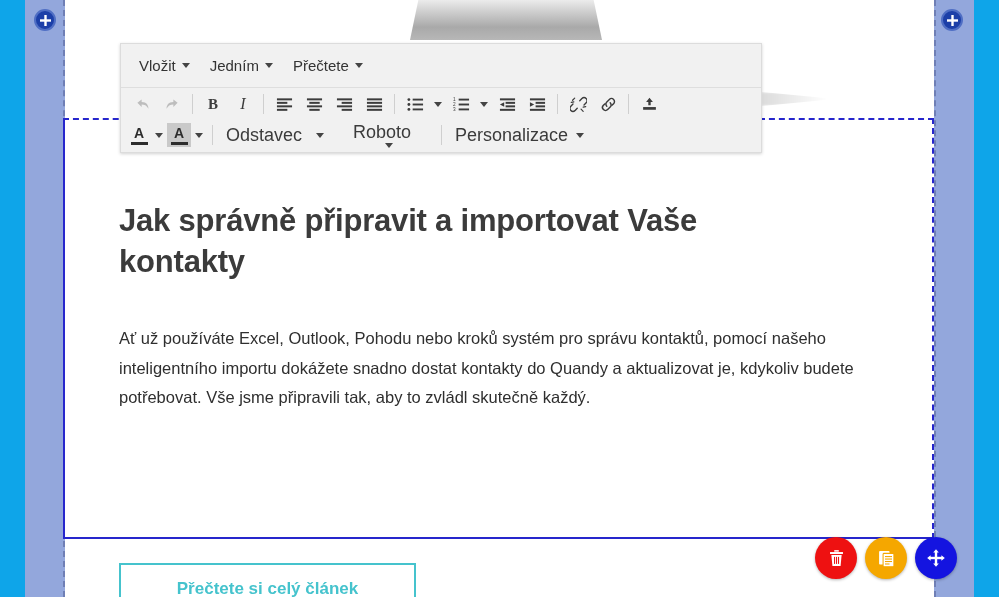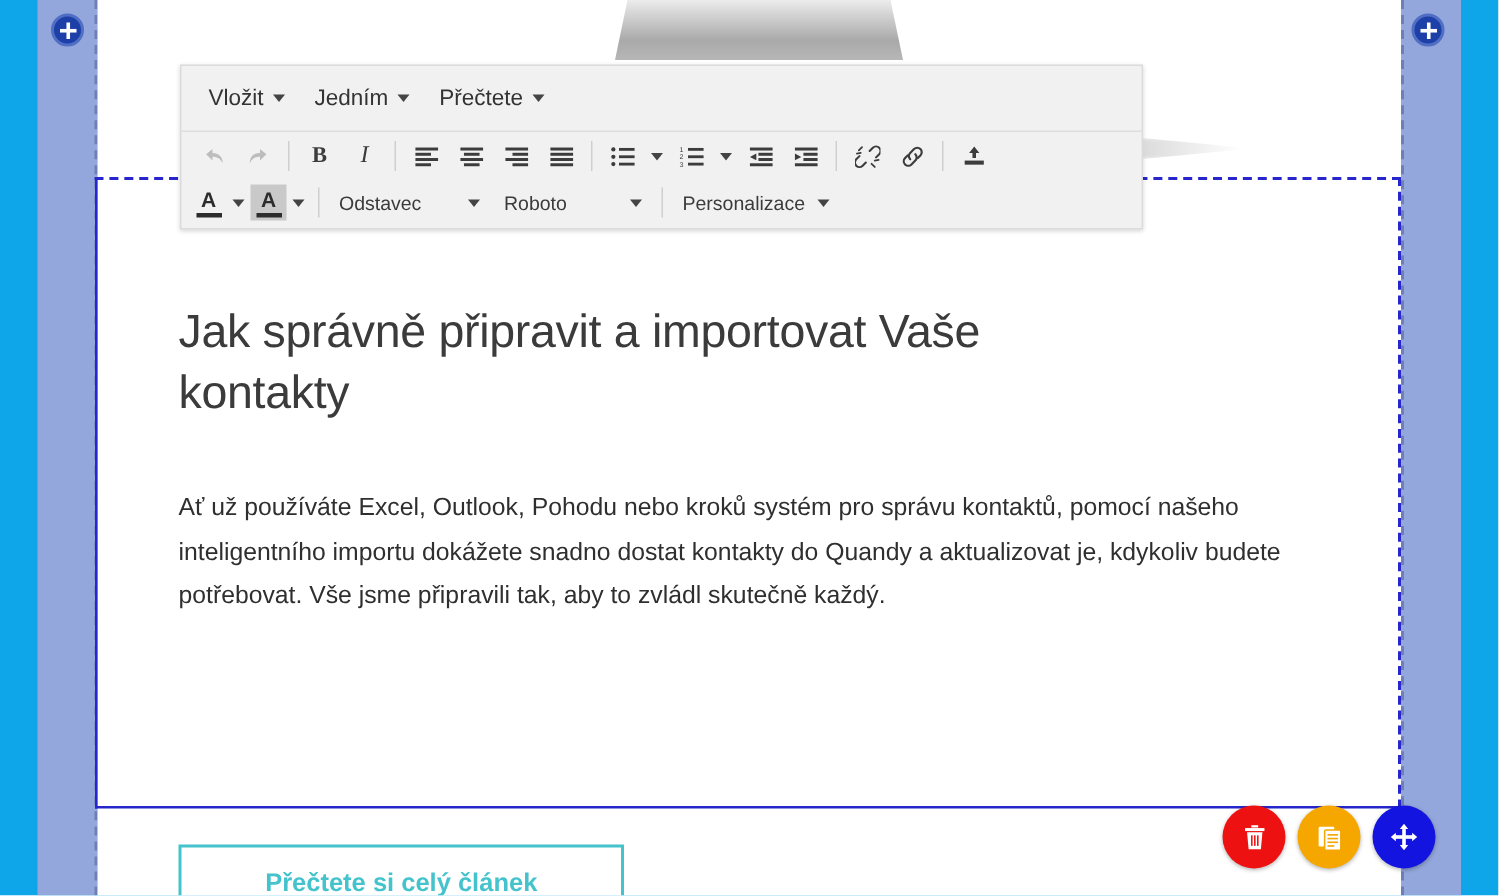--- a/index.html
+++ b/index.html
@@ -163,29 +163,29 @@
     background: #cfcfcf;
     margin: 0 5px;
   }
 
   .tb-select {
     display: flex;
     align-items: center;
     justify-content: space-between;
     height: 26px;
     padding: 0 8px;
-    font-size: 13px;
+    font-size: 18px;
     color: #3b3b3b;
     cursor: pointer;
     border-radius: 2px;
     white-space: nowrap;
   }
   .tb-select .caret { margin-left: 14px; }
   .w-paragraph { width: 110px; }
-  .w-font      { width: 108px; }
+  .w-font      { width: 108px; flex-direction: column; }
   .w-pers      { width: auto; padding-right: 6px; align-items: center; }
   .w-pers .caret { margin-left: 8px; }
 
   .colorbtn {
     display: flex;
     align-items: center;
     cursor: pointer;
   }
   .colorbtn .glyph {
     width: 24px; height: 24px;
@@ -212,21 +212,21 @@
     font-family: "Liberation Sans", sans-serif;
     font-size: 16.5px;
     line-height: 29.5px;
     color: #2f2f2f;
   }
   .para-1 { width: 760px; }
   .h2 {
     font-family: "Liberation Sans", sans-serif;
     font-size: 31px;
     line-height: 41px;
-    font-weight: 400;
+    font-weight: 700;
     color: #3b3b3b;
     margin-top: 45px;
     width: 650px;
     letter-spacing: -0.2px;
   }
   .para-2 { margin-top: 42px; width: 775px; }
 
   .caret-blink {
     display: inline-block;
     width: 1px;

